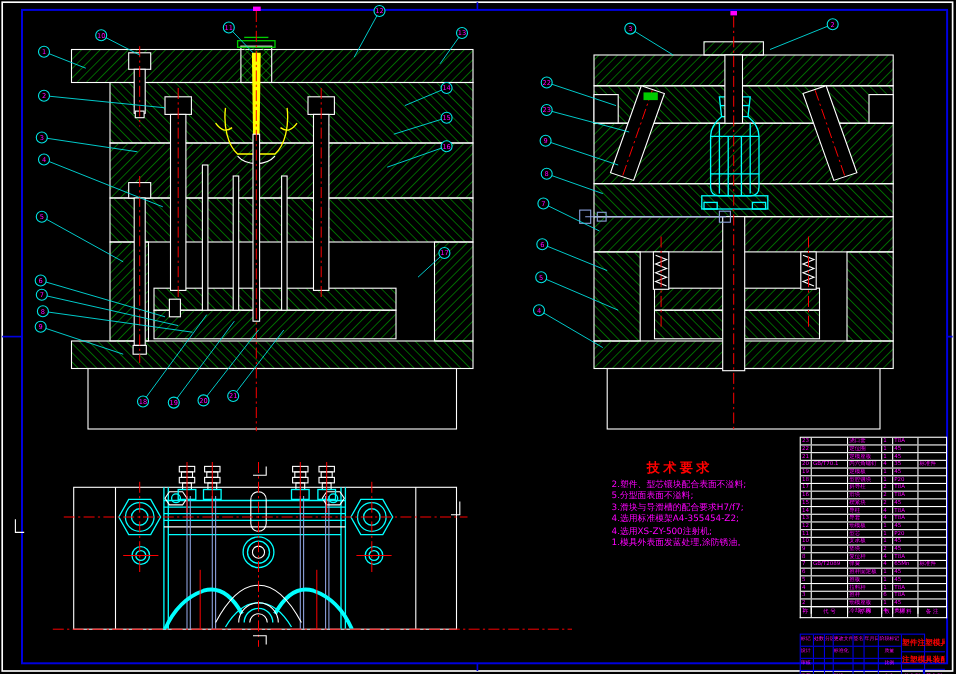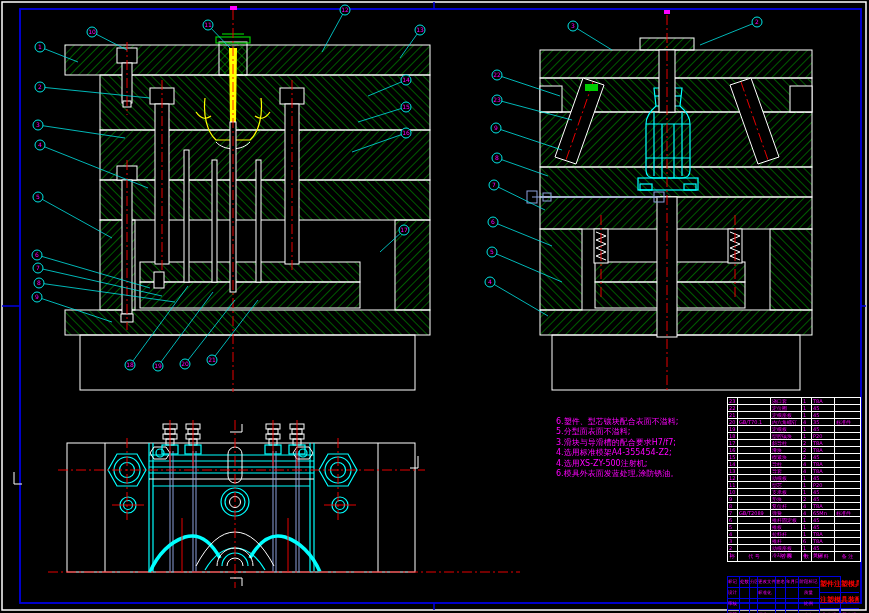--- a/index.html
+++ b/index.html
@@ -397,26 +397,27 @@
         <line x1="573" y1="26" x2="612" y2="50" class="ldr"></line>
         <circle cx="573" cy="26" r="5" fill="#000" stroke="#00e5e5" stroke-width="1"></circle>
         <text x="573" y="28.2" text-anchor="middle" font-size="6" fill="#ff00ff" font-family="&quot;DejaVu Sans&quot;,sans-serif">3</text>
         <line x1="757" y1="22" x2="700" y2="45" class="ldr"></line>
         <circle cx="757" cy="22" r="5" fill="#000" stroke="#00e5e5" stroke-width="1"></circle>
         <text x="757" y="24.2" text-anchor="middle" font-size="6" fill="#ff00ff" font-family="&quot;DejaVu Sans&quot;,sans-serif">2</text>
       </g>
 </svg>
 
 <div class="tech">
-  <div class="ln">6.塑件、型芯镶块配合表面不溢料;</div>
+  <div class="t">技术要求</div>
+  <div class="ln">2.塑件、型芯镶块配合表面不溢料;</div>
   <div class="ln">5.分型面表面不溢料;</div>
   <div class="ln">3.滑块与导滑槽的配合要求H7/f7;</div>
   <div class="ln">4.选用标准模架A4-355454-Z2;</div>
   <div class="ln">4.选用XS-ZY-500注射机;</div>
-  <div class="ln">6.模具外表面发蓝处理,涂防锈油。</div>
+  <div class="ln">1.模具外表面发蓝处理,涂防锈油。</div>
 </div>
 
 <div class="tb">
   <div class="bomrows">
   <div class="bomrow">
     <span>23</span>
           <span></span>
           <span>浇口套</span>
           <span>1</span>
           <span>T8A</span>

